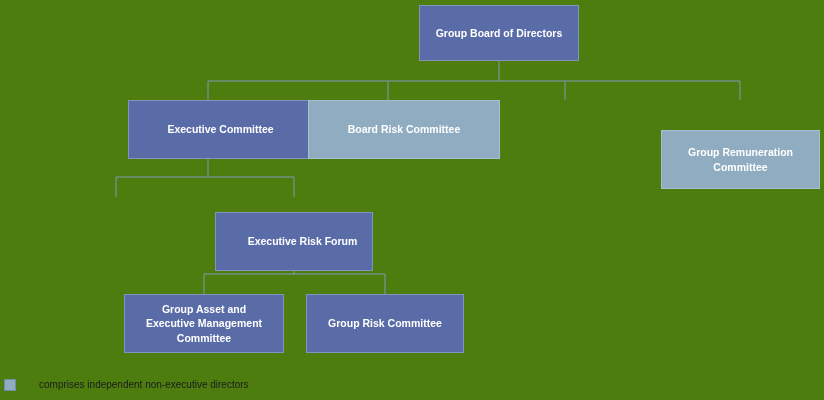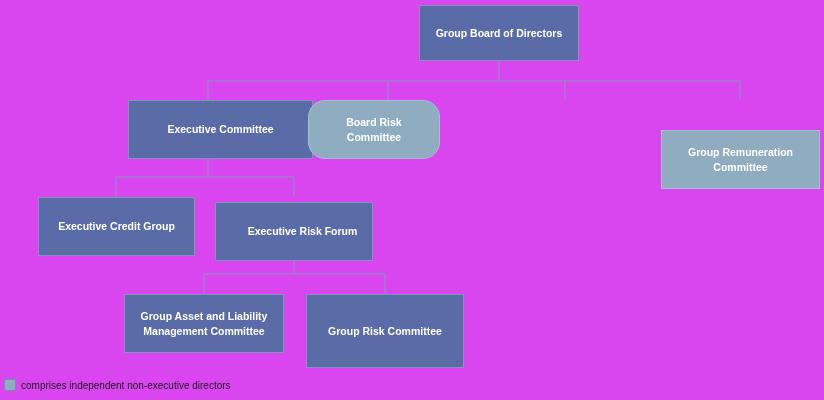--- a/index.html
+++ b/index.html
@@ -5,21 +5,21 @@
   html, body {
     margin: 0;
     padding: 0;
     background: #ffffff;
     font-family: "Liberation Sans", sans-serif;
   }
   .canvas {
     position: relative;
     width: 824px;
     height: 400px;
-    background: #d946ef;
+    background: #4d7c0f;
     overflow: hidden;
     text-decoration: underline;
   }
   .connectors {
     position: absolute;
     left: 0;
     top: 0;
     width: 824px;
     height: 400px;
   }
@@ -45,35 +45,35 @@
     background: #5a6ca8;
     border: 1px solid #8493bd;
   }
   .node.independent {
     background: #8facc0;
     border: 1px solid #a6bfce;
   }
   
   .pos-board      { left: 419px; top: 5px;   width: 160px; height: 56px; }
   .pos-exec       { left: 128px; top: 100px; width: 185px; height: 59px; }
-  .pos-board-risk { left: 308px; top: 100px; width: 132px; height: 59px; border-radius: 17px; }
+  .pos-board-risk { left: 308px; top: 100px; width: 192px; height: 59px; }
   .pos-audit      { left: 485px; top: 100px; width: 160px; height: 59px; }
   .pos-remun      { left: 661px; top: 100px; width: 159px; height: 59px; margin-top: 30px; }
   .pos-credit     { left: 38px;  top: 197px; width: 157px; height: 59px; }
-  .pos-risk-forum { left: 215px; top: 202px; width: 158px; height: 59px; padding-left: 29px; }
+  .pos-risk-forum { left: 215px; top: 212px; width: 158px; height: 59px; padding-left: 29px; }
   .pos-alm        { left: 124px; top: 294px; width: 160px; height: 59px; }
-  .pos-group-risk { left: 306px; top: 294px; width: 158px; height: 74px; }
+  .pos-group-risk { left: 306px; top: 294px; width: 158px; height: 59px; }
   
   .legend {
     position: absolute;
     left: 4px;
     top: 379px;
     display: flex;
-    align-items: center;
-    gap: 5px;
+    align-items: flex-start;
+    gap: 23px;
   }
   .legend-swatch {
     width: 12px;
     height: 12px;
     background: #8facc0;
     border: 1px solid #6f8fa6;
     box-sizing: border-box;
   }
   .legend-text {
     font-size: 10px;
@@ -116,30 +116,27 @@
 
   <div class="node independent pos-board-risk">
     <span>Board Risk Committee</span>
   </div>
 
 
   <div class="node independent pos-remun">
     <span>Group Remuneration Committee</span>
   </div>
 
-  <div class="node executive pos-credit">
-    <span>Executive Credit Group</span>
-  </div>
 
   <div class="node executive pos-risk-forum">
     <span>Executive Risk Forum</span>
   </div>
 
   <div class="node executive pos-alm">
-    <span>Group Asset and Liability Management Committee</span>
+    <span>Group Asset and Executive Management Committee</span>
   </div>
 
   <div class="node executive pos-group-risk">
     <span>Group Risk Committee</span>
   </div>
 
   <div class="legend">
     <span class="legend-swatch"></span>
     <span class="legend-text">comprises independent non-executive directors</span>
   </div>

